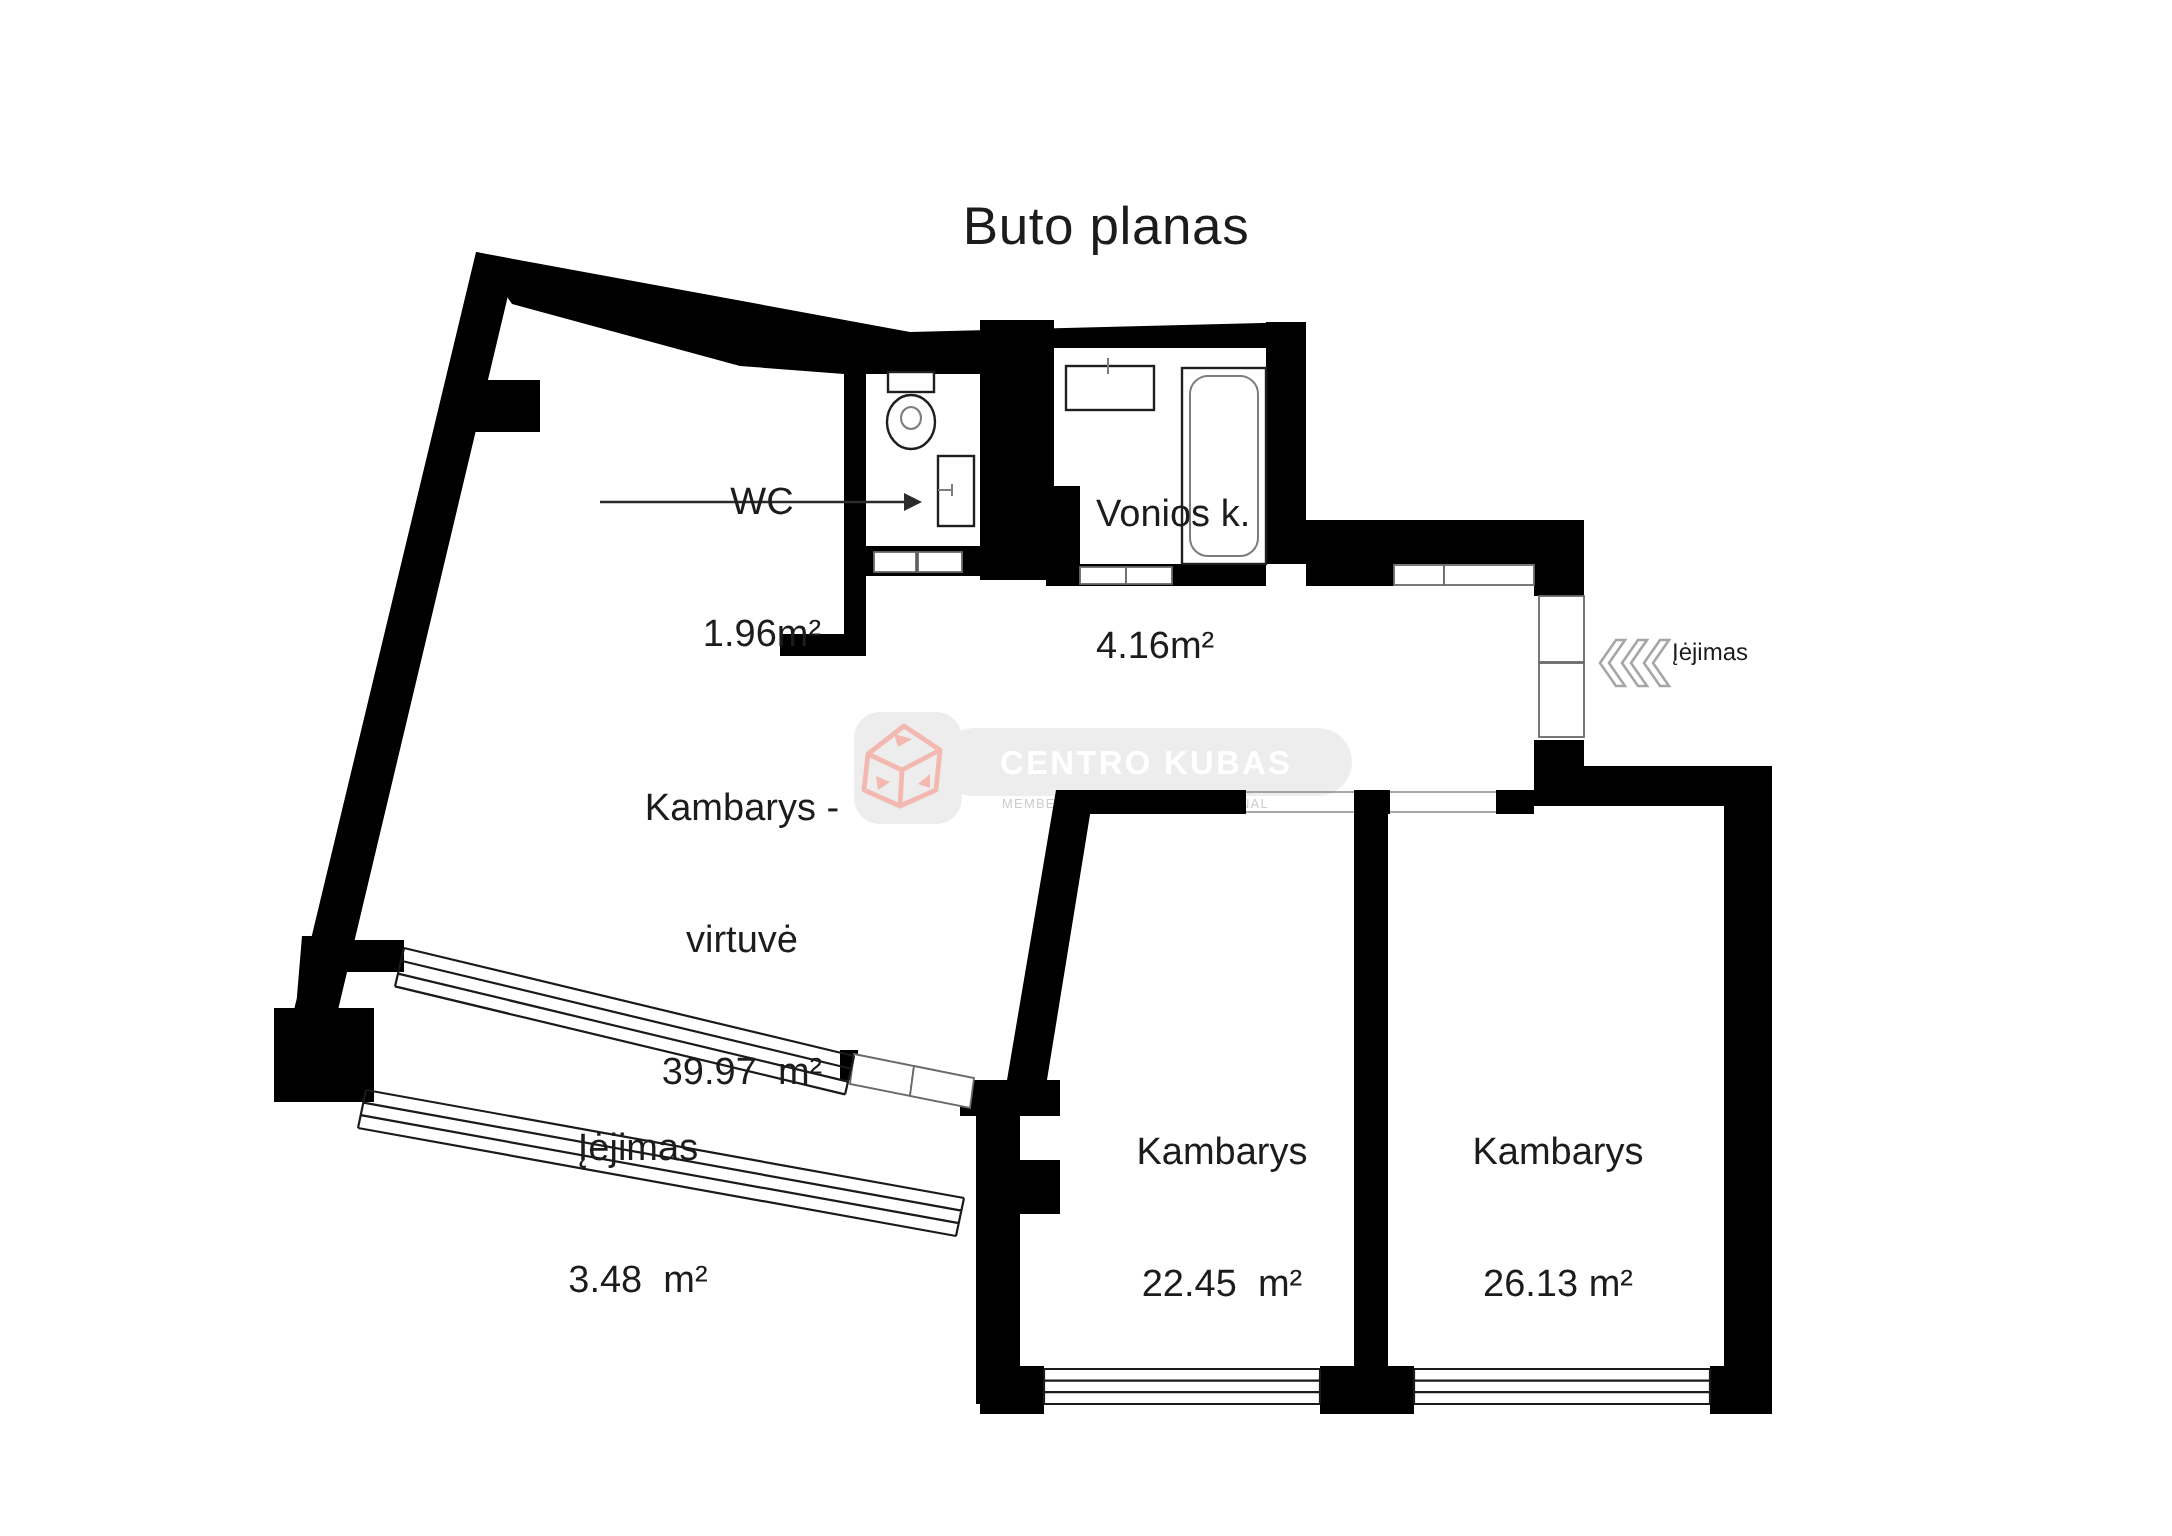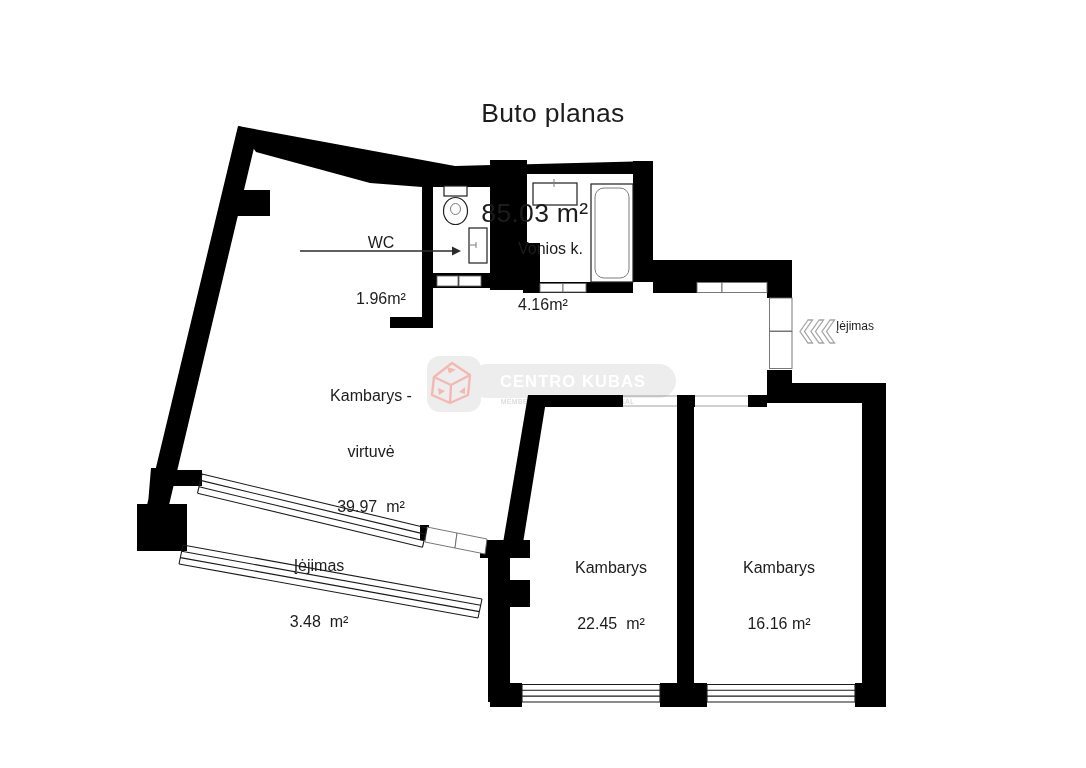--- a/index.html
+++ b/index.html
@@ -14,21 +14,21 @@
   .fix{fill:#fff;stroke:#1f1f1f;stroke-width:1.2;}
   .fix2{fill:none;stroke:#7d7d7d;stroke-width:1;}
   .chev{fill:none;stroke:var(--c-chevron,#a6a6a6);stroke-width:1.3;}
   .arrow-line{stroke:#2b2b2b;stroke-width:1.3;fill:none;}
   .arrow-head{fill:#2b2b2b;stroke:none;}
   .wm-bg{fill:var(--c-watermark_bg,#ededed);stroke:none;}
   .wm-cube{fill:none;stroke:var(--c-watermark_cube,#f3b9b1);stroke-width:2.4;stroke-linejoin:round;}
   .wm-cube-mark{fill:var(--c-watermark_cube,#f3b9b1);stroke:none;}
   .wm-text{fill:var(--c-watermark_text,#fff);font-weight:bold;font-size:16.5px;letter-spacing:1.1px;font-family:"Liberation Sans",sans-serif;}
   .wm-tiny{fill:var(--c-watermark_subtext,#ccc);font-size:6.5px;letter-spacing:0.6px;font-family:"Liberation Sans",sans-serif;}
-  .lbl{position:absolute;color:var(--c-text,#1c1c1c);font-size:16px;line-height:1.16;
+  .lbl{position:absolute;color:var(--c-text,#1c1c1c);font-size:19px;line-height:1.16;
        text-align:center;transform:translateX(-50%);white-space:pre;}
   .lbl.left{transform:none;text-align:left;}
   .title{position:absolute;left:553px;top:30px;transform:translateX(-50%);
          color:var(--c-text,#1c1c1c);font-size:26.5px;line-height:1.26;text-align:left;
          letter-spacing:0.3px;white-space:pre;}
   .entr{position:absolute;left:836px;top:319px;color:var(--c-text,#1c1c1c);
         font-size:12px;white-space:pre;}
 </style>
 </head>
 <body>
@@ -131,29 +131,28 @@
 
     <g>
       <path class="chev" d="M808,320 L800,331.5 L808,343 L812.5,343 L804.5,331.5 L812.5,320 Z"></path>
       <path class="chev" d="M819,320 L811,331.5 L819,343 L823.5,343 L815.5,331.5 L823.5,320 Z"></path>
       <path class="chev" d="M830,320 L822,331.5 L830,343 L834.5,343 L826.5,331.5 L834.5,320 Z"></path>
     </g>
   </svg>
 
   <div class="title">
     <div>Buto planas</div>
-    <div>85.03 m²</div>
   </div>
 
   <div class="lbl" style="left:381px;top:197px;">
     <div>WC</div>
     <div>1.96m²</div>
   </div>
 
-  <div class="lbl left" style="left:518px;top:203px;">
+  <div class="lbl left" style="left:548px;top:203px;">
     <div>Vonios k.</div>
     <div>4.16m²</div>
   </div>
 
   <div class="lbl" style="left:371px;top:350px;">
     <div>Kambarys -</div>
     <div>virtuvė</div>
     <div>39.97  m²</div>
   </div>
 
@@ -162,17 +161,17 @@
     <div>3.48  m²</div>
   </div>
 
   <div class="lbl" style="left:611px;top:522px;">
     <div>Kambarys</div>
     <div>22.45  m²</div>
   </div>
 
   <div class="lbl" style="left:779px;top:522px;">
     <div>Kambarys</div>
-    <div>16.16 m²</div>
+    <div>26.13 m²</div>
   </div>
 
   <div class="entr">Įėjimas</div>
 </div>
 
 </body></html>

